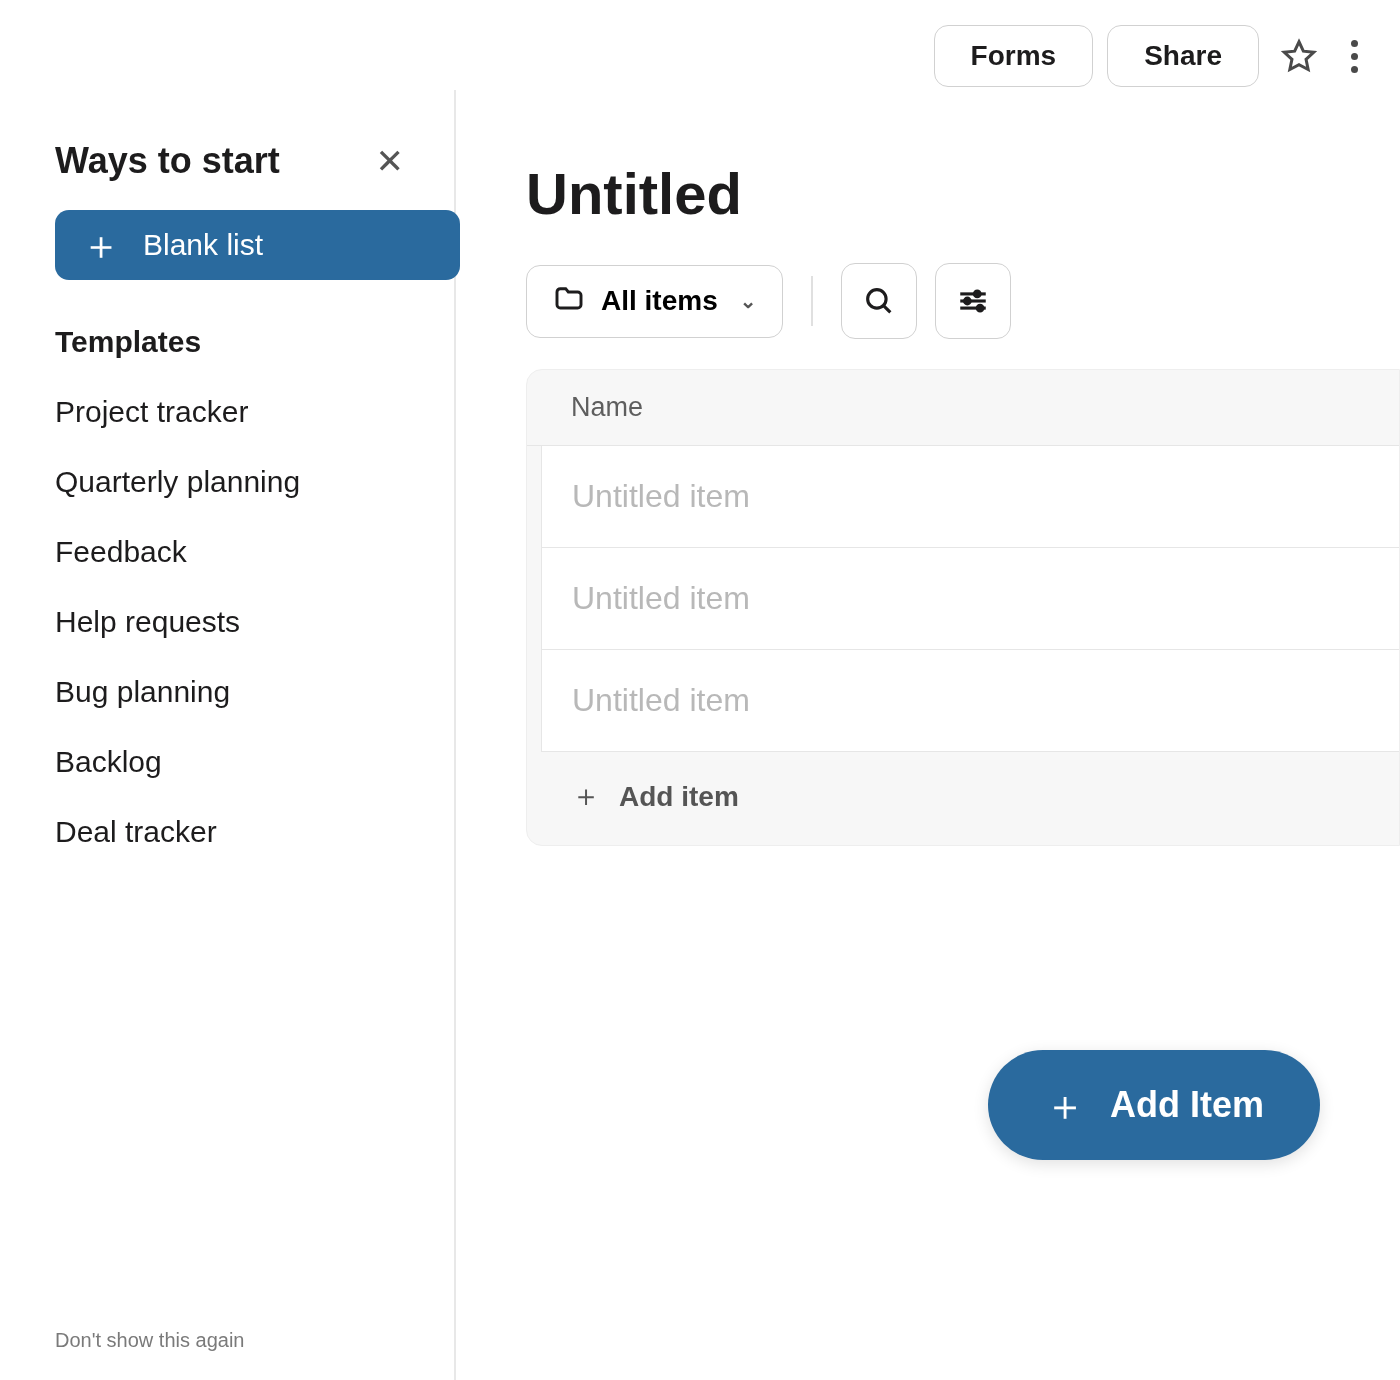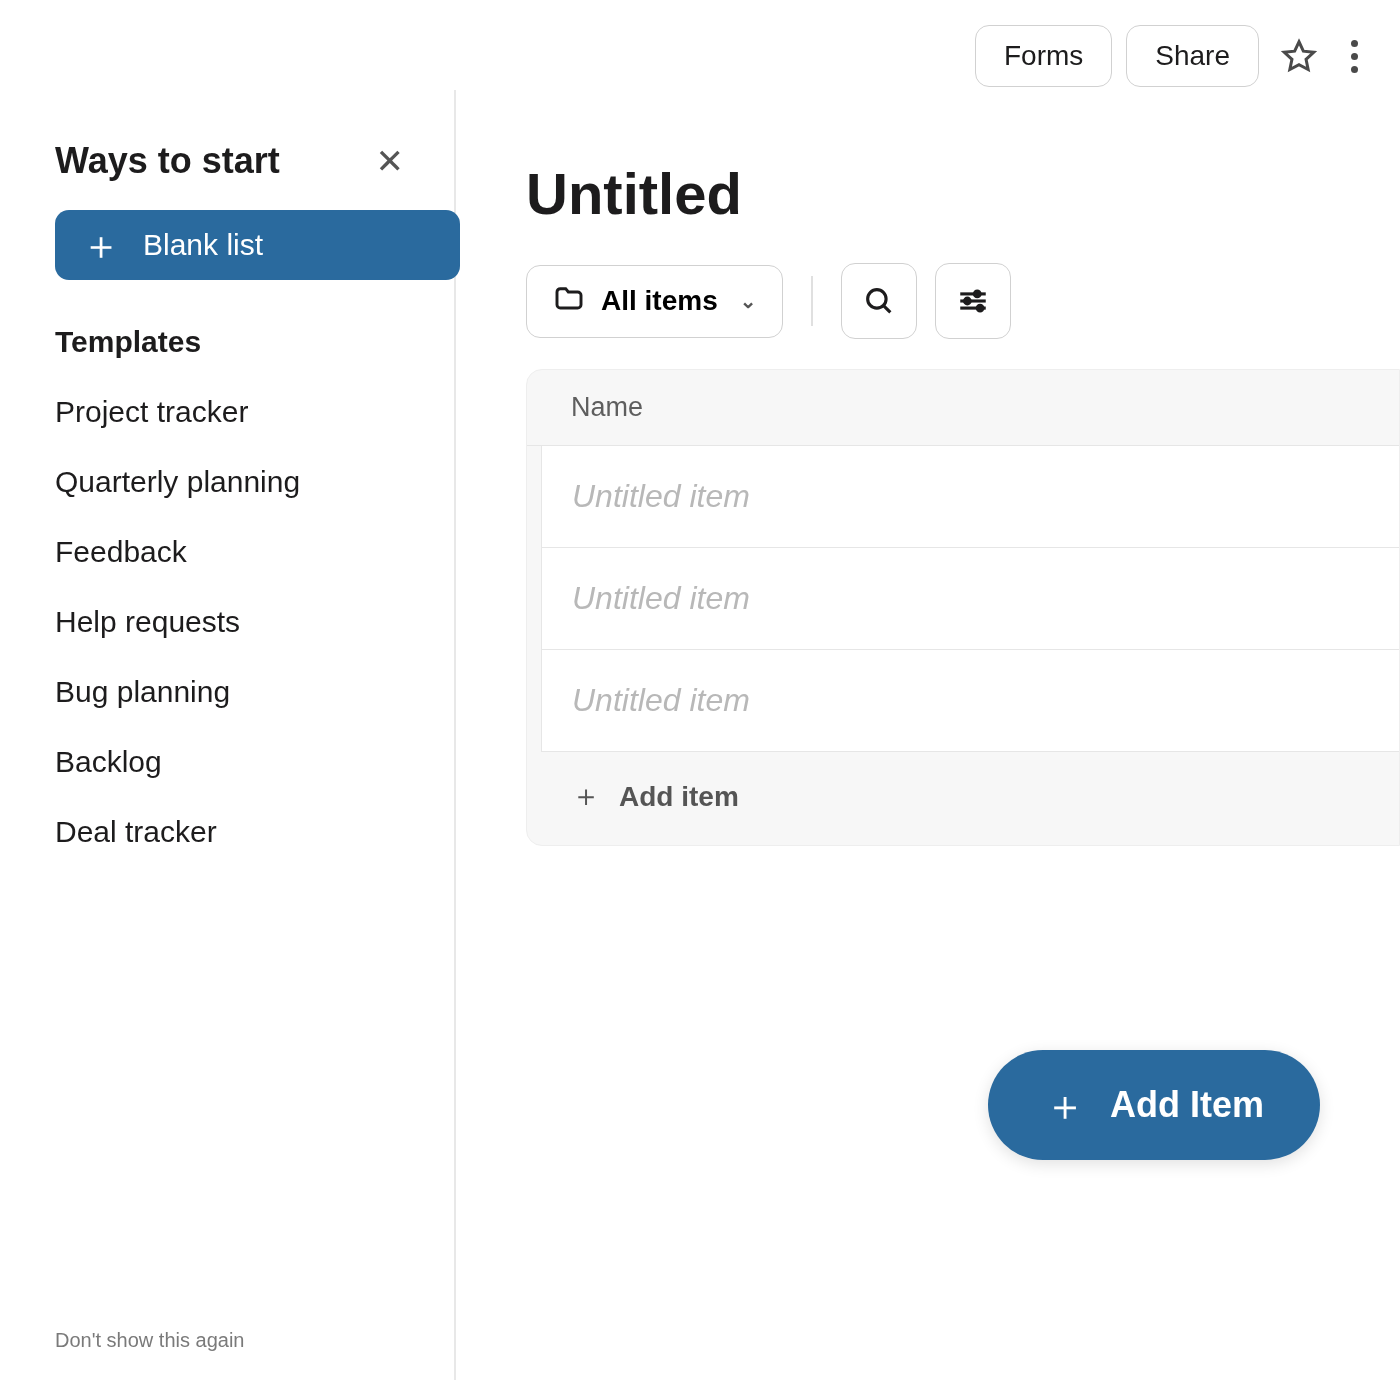--- a/index.html
+++ b/index.html
@@ -16,23 +16,23 @@
       justify-content: flex-end;
       align-items: center;
       gap: 14px;
       padding: 22px 30px 0 0;
       height: 90px;
     }
     .pill-btn {
       border: 1.5px solid #d1d1d1;
       background: #fff;
       border-radius: 14px;
-      padding: 14px 28px;
+      padding: 14px 36px;
       font-size: 28px;
-      font-weight: 400;
+      font-weight: 700;
       color: #1d1c1d;
       cursor: pointer;
     }
     .icon-btn {
       background: none;
       border: none;
       cursor: pointer;
       padding: 8px;
       display: flex;
       align-items: center;
@@ -163,21 +163,20 @@
       color: #5e5e5e;
     }
     .list-rows {
       background: #fff;
       border-left: 1px solid #e6e6e6;
       margin-left: 14px;
     }
     .list-row {
       padding: 32px 6px 32px 30px;
       border-bottom: 1px solid #e6e6e6;
-      font-style: italic;
     }
     .list-row .placeholder {
       font-size: 32px;
       color: #b8b8b8;
     }
     .add-item-row {
       display: flex;
       align-items: center;
       gap: 18px;
       padding: 24px 0 28px 44px;

